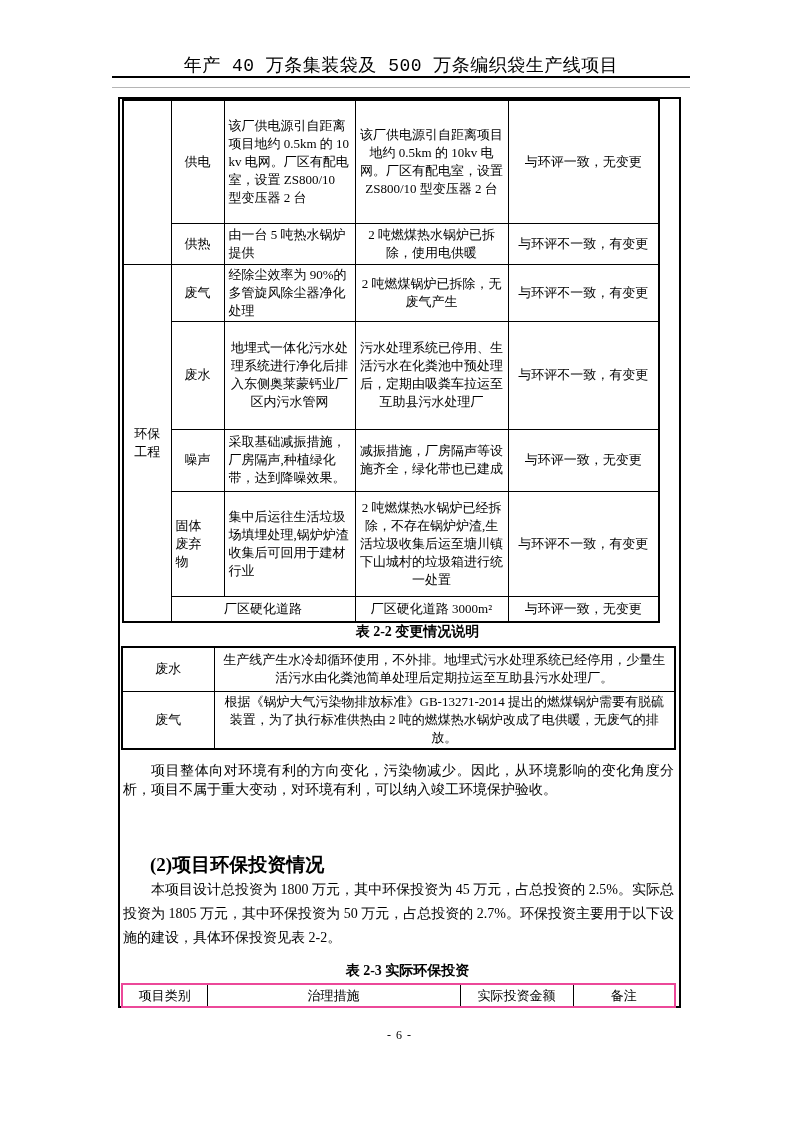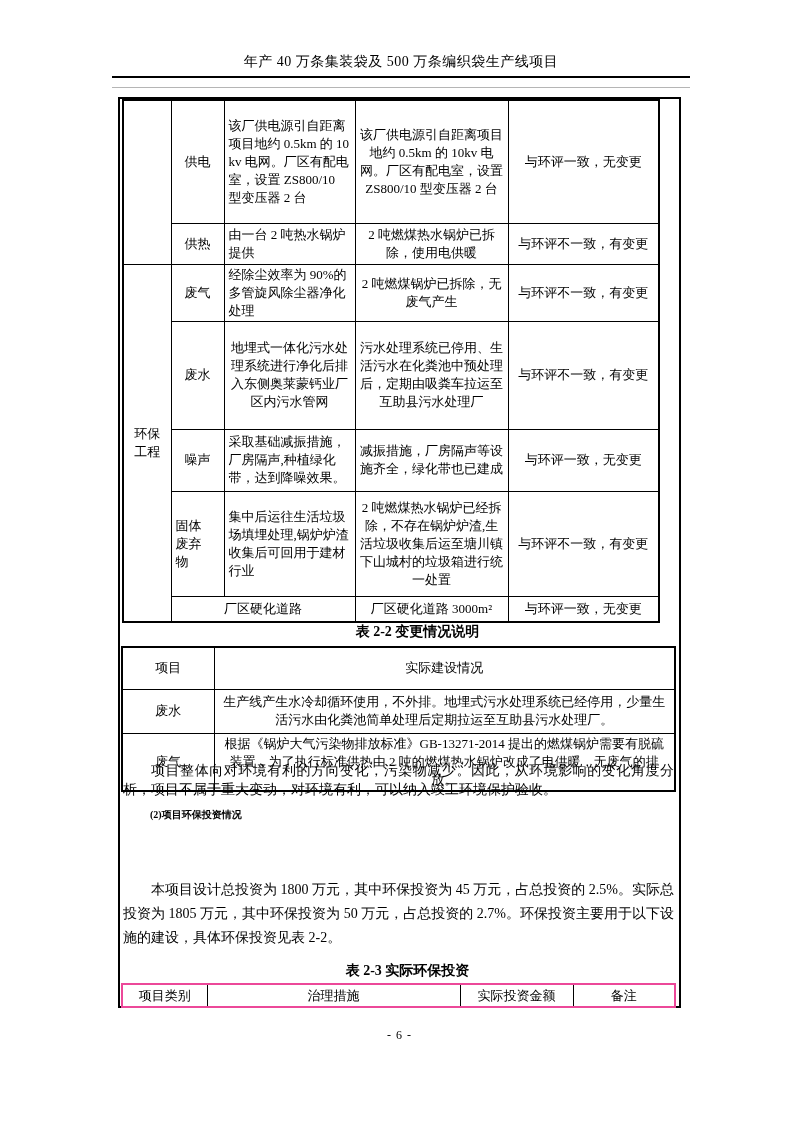--- a/index.html
+++ b/index.html
@@ -5,21 +5,21 @@
   * { box-sizing: border-box; }
   html,body { margin:0; padding:0; background:#888; }
   .page {
     position:relative; width:793px; height:1122px; margin:0 auto;
     background:#ffffff; color:#000;
     font-family:"Liberation Serif","DejaVu Serif",serif;
     overflow:hidden;
   }
   .doc-title {
     position:absolute; top:53px; left:112px; width:578px;
-    text-align:center; font-size:14px; letter-spacing:0.5px;
+    text-align:center; font-size:18px; letter-spacing:0.5px;font-family:Liberation Mono, monospace;
   }
   .header-rule  { position:absolute; top:76px; left:112px; width:578px; border-top:2px solid #000; }
   .header-rule2 { position:absolute; top:87px; left:112px; width:578px; border-top:1px solid #b5b5b5; }
 
   .frame {
     position:absolute; left:118px; top:97px; width:563px; height:911px;
     border:2px solid #000;
   }
 
   table { border-collapse:collapse; table-layout:fixed; }
@@ -37,21 +37,21 @@
     text-align:center; font-weight:bold; font-size:14px;
   }
   .caption-t2 { top:524px;margin-left:18px; }
   .caption-t3 { top:863px;padding-left:16px; }
 
   .para {
     position:absolute; left:3px; width:551px;
     font-size:14px; text-align:justify; text-justify:inter-ideograph;
   }
   .para-summary    { top:662px; line-height:19px; text-indent:2em; }
-  .section-heading { position:absolute; left:30px; top:709px; font-size:10px; font-weight:bold; }
+  .section-heading { position:absolute; left:30px; top:753px; font-size:19px; font-weight:bold; }
   .para-investment { top:779px; line-height:24px; text-indent:2em; }
 
   .page-footer {
     position:absolute; top:1028px; left:118px; width:563px;
     text-align:center; font-size:12px; letter-spacing:1px;
   }
 </style>
 </head>
 <body>
 
@@ -74,21 +74,21 @@
       <tbody>
           <tr style="height:123px">
         <td class="ctr" rowspan="2"></td>
         <td class="ctr">供电</td>
         <td class="lft">该厂供电源引自距离项目地约 0.5km 的 10kv 电网。厂区有配电室，设置 ZS800/10 型变压器 2 台</td>
         <td class="ctr">该厂供电源引自距离项目地约 0.5km 的 10kv 电网。厂区有配电室，设置 ZS800/10 型变压器 2 台</td>
         <td class="ctr">与环评一致，无变更</td>
       </tr>
       <tr style="height:41px">
         <td class="ctr">供热</td>
-        <td class="lft">由一台 2 吨热水锅炉提供</td>
+        <td class="lft">由一台 5 吨热水锅炉提供</td>
         <td class="ctr">2 吨燃煤热水锅炉已拆除，使用电供暖</td>
         <td class="ctr">与环评不一致，有变更</td>
       </tr>
       <tr style="height:57px">
         <td class="ctr pre" rowspan="5">环保
 工程</td>
         <td class="ctr">废气</td>
         <td class="lft">经除尘效率为 90%的多管旋风除尘器净化处理</td>
         <td class="ctr">2 吨燃煤锅炉已拆除，无废气产生</td>
         <td class="ctr">与环评不一致，有变更</td>
@@ -121,24 +121,20 @@
     </tbody>
       </table>
 
     <div class="tbl-caption caption-t2">表 2-2 变更情况说明</div>
     <table class="t2">
       <colgroup>
         <col style="width:92px">
           <col style="width:461px">
       </colgroup>
       <tbody>
-          <tr style="height:42px">
-        <td class="ctr">项目</td>
-        <td class="ctr">实际建设情况</td>
-      </tr>
       <tr style="height:44px">
         <td class="ctr">废水</td>
         <td class="ctr">生产线产生水冷却循环使用，不外排。地埋式污水处理系统已经停用，少量生活污水由化粪池简单处理后定期拉运至互助县污水处理厂。</td>
       </tr>
       <tr style="height:54px">
         <td class="ctr">废气</td>
         <td class="ctr">根据《锅炉大气污染物排放标准》GB-13271-2014 提出的燃煤锅炉需要有脱硫装置，为了执行标准供热由 2 吨的燃煤热水锅炉改成了电供暖，无废气的排放。</td>
       </tr>
     </tbody>
       </table>

